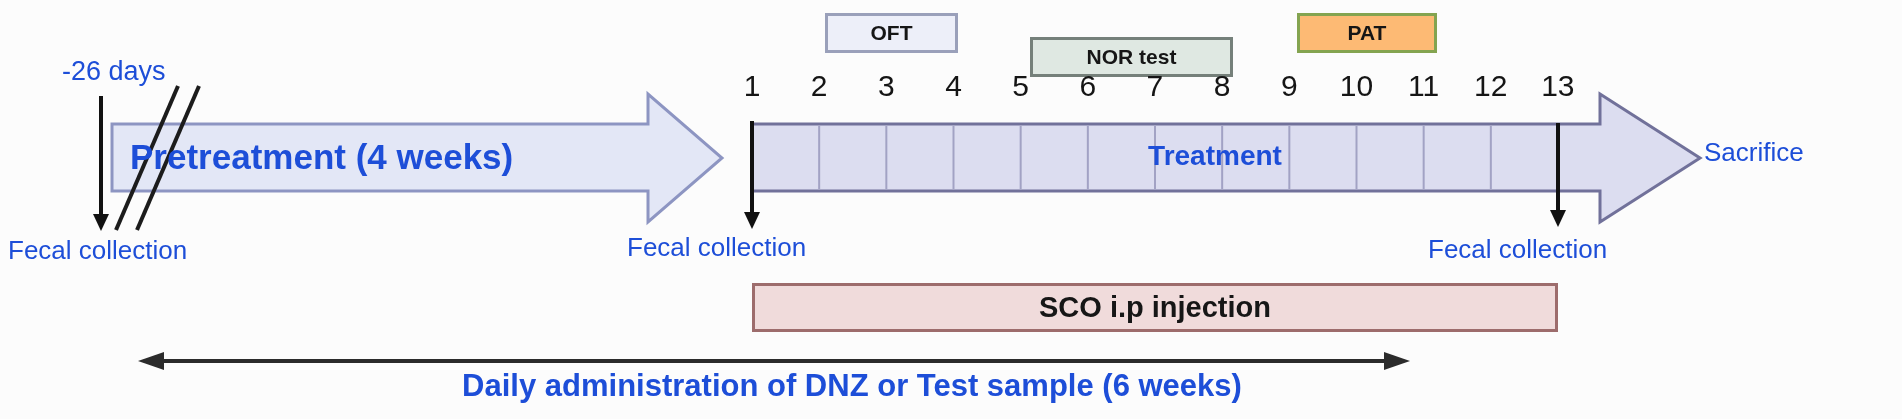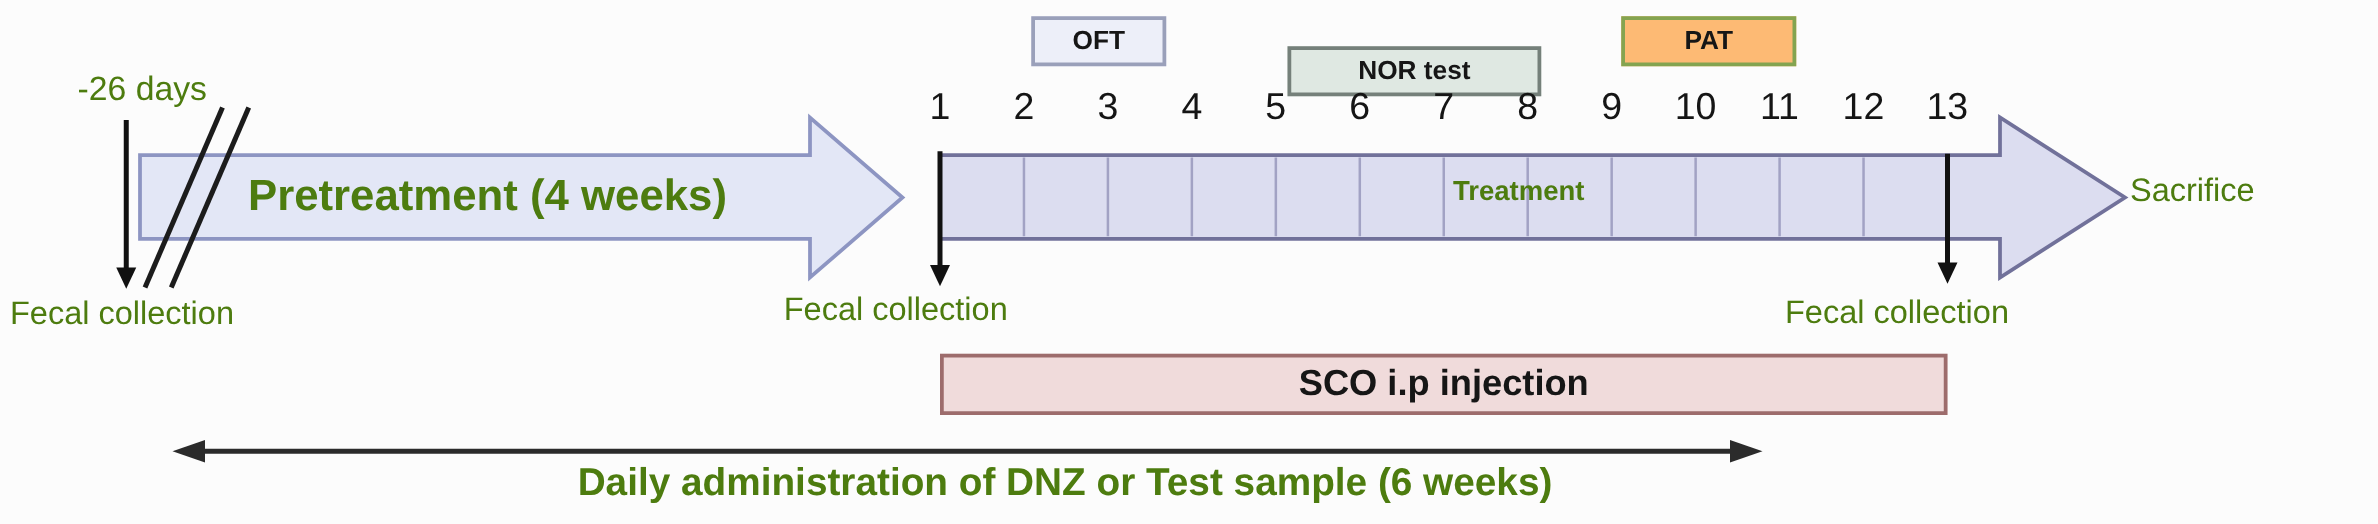--- a/index.html
+++ b/index.html
@@ -4,43 +4,43 @@
 <style>
   html,body{margin:0;padding:0;}
   body{font-family:"Liberation Sans", sans-serif;}
   .stage{
     position:relative;
     width:1902px;height:419px;
     background:#fcfcfc;
     overflow:hidden;
   }
   .layer{position:absolute;left:0;top:0;}
-  .txt{position:absolute;color:#4d7c0f;white-space:nowrap;line-height:1.05;}
+  .txt{position:absolute;color:#1d4ed8;white-space:nowrap;line-height:1.05;}
   .legend-box{
     position:absolute;top:13px;height:40px;
     box-sizing:border-box;border:3px solid #888;
     display:flex;align-items:center;justify-content:center;
     font-weight:bold;font-size:21px;color:#161616;
   }
-  .legend-oft{left:825px;width:108px;}
+  .legend-oft{left:825px;width:133px;}
   .legend-nor{left:1030px;width:203px;}
   .legend-pat{left:1297px;width:140px;}
   .start-marker{left:62px;top:57px;font-size:27px;font-weight:500;}
   .pretreat-label{
-    left:130px;top:139px;width:520px;text-align:center;
+    left:130px;top:139px;width:520px;text-align:left;
     font-size:35px;font-weight:bold;
   }
   .day-numbers{
     position:absolute;left:752px;top:69px;width:806px;
     display:flex;justify-content:space-between;
   }
   .day{width:0;display:flex;justify-content:center;font-size:30px;color:#151515;}
   .treat-label{
     left:1215px;top:141px;transform:translateX(-50%);
-    font-size:22px;font-weight:bold;
+    font-size:28px;font-weight:bold;
   }
   .sacrifice-label{left:1704px;top:139px;font-size:26px;font-weight:normal;}
   .fecal{font-size:26px;}
   .fecal-left{left:8px;top:237px;}
   .fecal-mid{left:627px;top:234px;}
   .fecal-right{left:1428px;top:236px;}
   .sco-bar{
     position:absolute;left:752px;top:283px;width:806px;height:49px;
     box-sizing:border-box;border:3px solid #9d6c6c;
     display:flex;align-items:center;justify-content:center;

